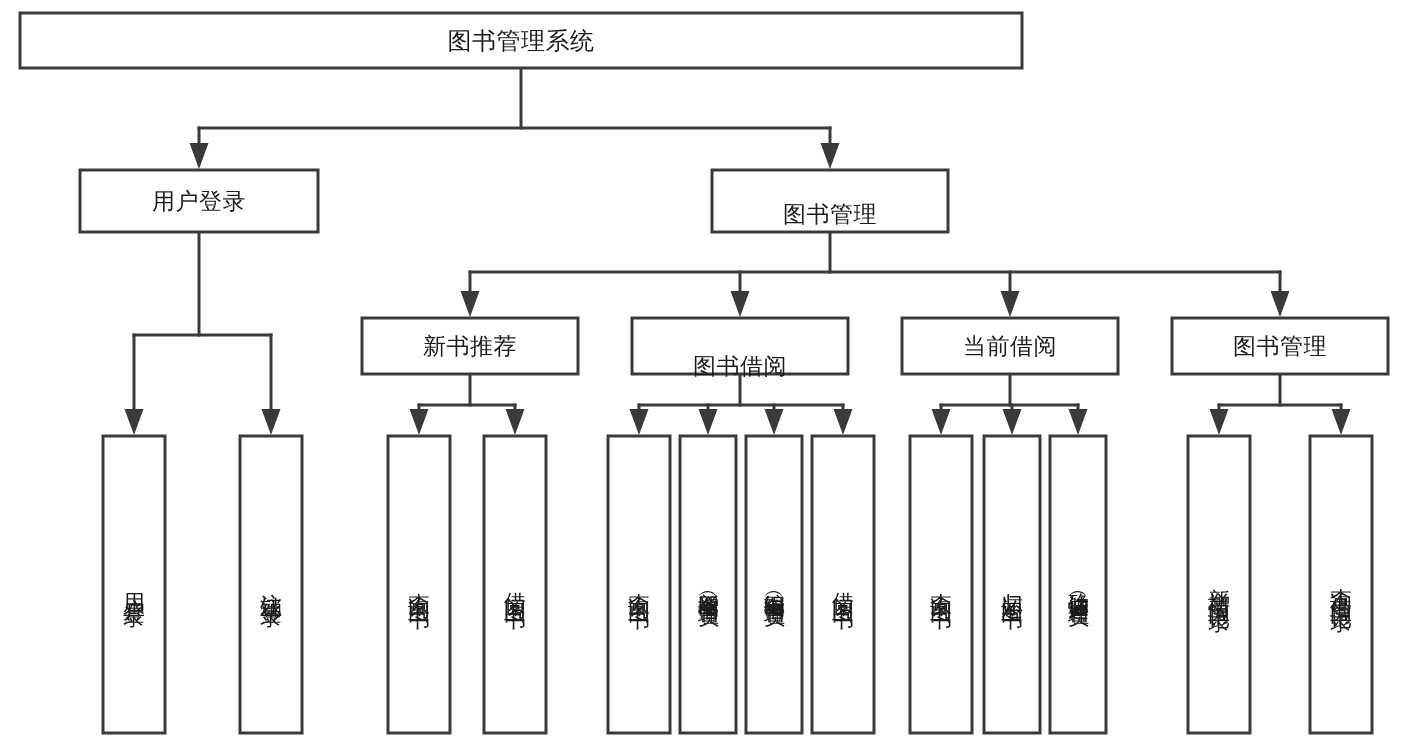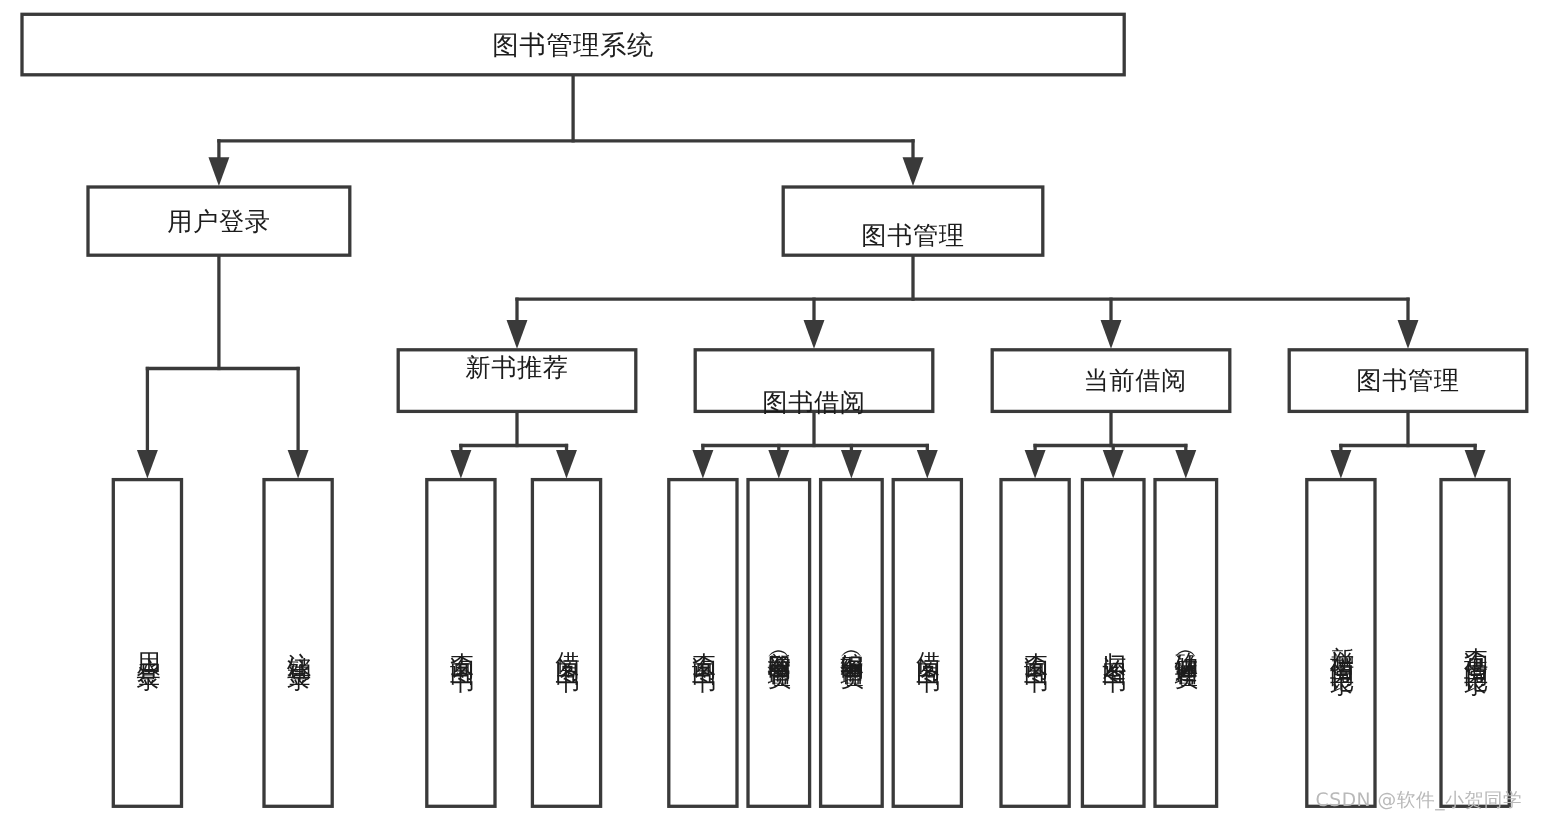--- a/index.html
+++ b/index.html
@@ -154,32 +154,31 @@
         <rect x="984" y="436" width="56" height="297" class="node-box"></rect>
         <rect x="1050" y="436" width="56" height="297" class="node-box"></rect>
         <rect x="1188" y="436" width="62" height="297" class="node-box"></rect>
         <rect x="1310" y="436" width="62" height="297" class="node-box"></rect>
       </g>
   </svg>
   <div id="label-layer">
       <div class="node-label-h" style="left: 20px; top: 13px; width: 1002px; height: 55px; font-size: 24px;">图书管理系统</div>
       <div class="node-label-h" style="left: 80px; top: 170px; width: 238px; height: 62px;">用户登录</div>
       <div class="node-label-h" style="left: 712px; top: 170px; width: 236px; height: 62px; margin-top: 13px;">图书管理</div>
-      <div class="node-label-h" style="left: 362px; top: 306px; width: 216px; height: 56px;">新书推荐</div>
+      <div class="node-label-h" style="left: 362px; top: 318px; width: 216px; height: 56px;">新书推荐</div>
       <div class="node-label-h" style="left: 632px; top: 318px; width: 216px; height: 56px; margin-top: 20px;">图书借阅</div>
-      <div class="node-label-h" style="left: 902px; top: 318px; width: 216px; height: 56px; margin-left: 22px;">当前借阅</div>
+      <div class="node-label-h" style="left: 902px; top: 318px; width: 216px; height: 56px;">当前借阅</div>
       <div class="node-label-h" style="left: 1172px; top: 318px; width: 216px; height: 56px;">图书管理</div>
       <div class="node-label-v" style="left: 103px; top: 436px; width: 62px; height: 297px;">用户登录</div>
       <div class="node-label-v" style="left: 240px; top: 436px; width: 62px; height: 297px;">注销登录</div>
       <div class="node-label-v" style="left: 388px; top: 436px; width: 62px; height: 297px;">查询图书</div>
       <div class="node-label-v" style="left: 484px; top: 436px; width: 62px; height: 297px;">借阅图书</div>
       <div class="node-label-v" style="left: 608px; top: 436px; width: 62px; height: 297px;">查询图书</div>
       <div class="node-label-v" style="left: 680px; top: 436px; width: 56px; height: 297px; font-size: 21px; letter-spacing: 2px;">新增图书（管理员）</div>
       <div class="node-label-v" style="left: 746px; top: 436px; width: 56px; height: 297px; font-size: 21px; letter-spacing: 2px;">编辑图书（管理员）</div>
       <div class="node-label-v" style="left: 812px; top: 436px; width: 62px; height: 297px;">借阅图书</div>
       <div class="node-label-v" style="left: 910px; top: 436px; width: 62px; height: 297px;">查询图书</div>
       <div class="node-label-v" style="left: 984px; top: 436px; width: 56px; height: 297px;">归还图书</div>
       <div class="node-label-v" style="left: 1050px; top: 436px; width: 56px; height: 297px; font-size: 21px; letter-spacing: 2px;">确认归还（管理员）</div>
       <div class="node-label-v" style="left: 1188px; top: 436px; width: 62px; height: 297px;">新增借阅记录</div>
       <div class="node-label-v" style="left: 1310px; top: 436px; width: 62px; height: 297px;">查询借阅记录</div>
     </div>
-  <div class="watermark" style="left:1196px; top:716px;">CSDN @软件_小贺同学</div>
 </div>
 
 </body></html>

